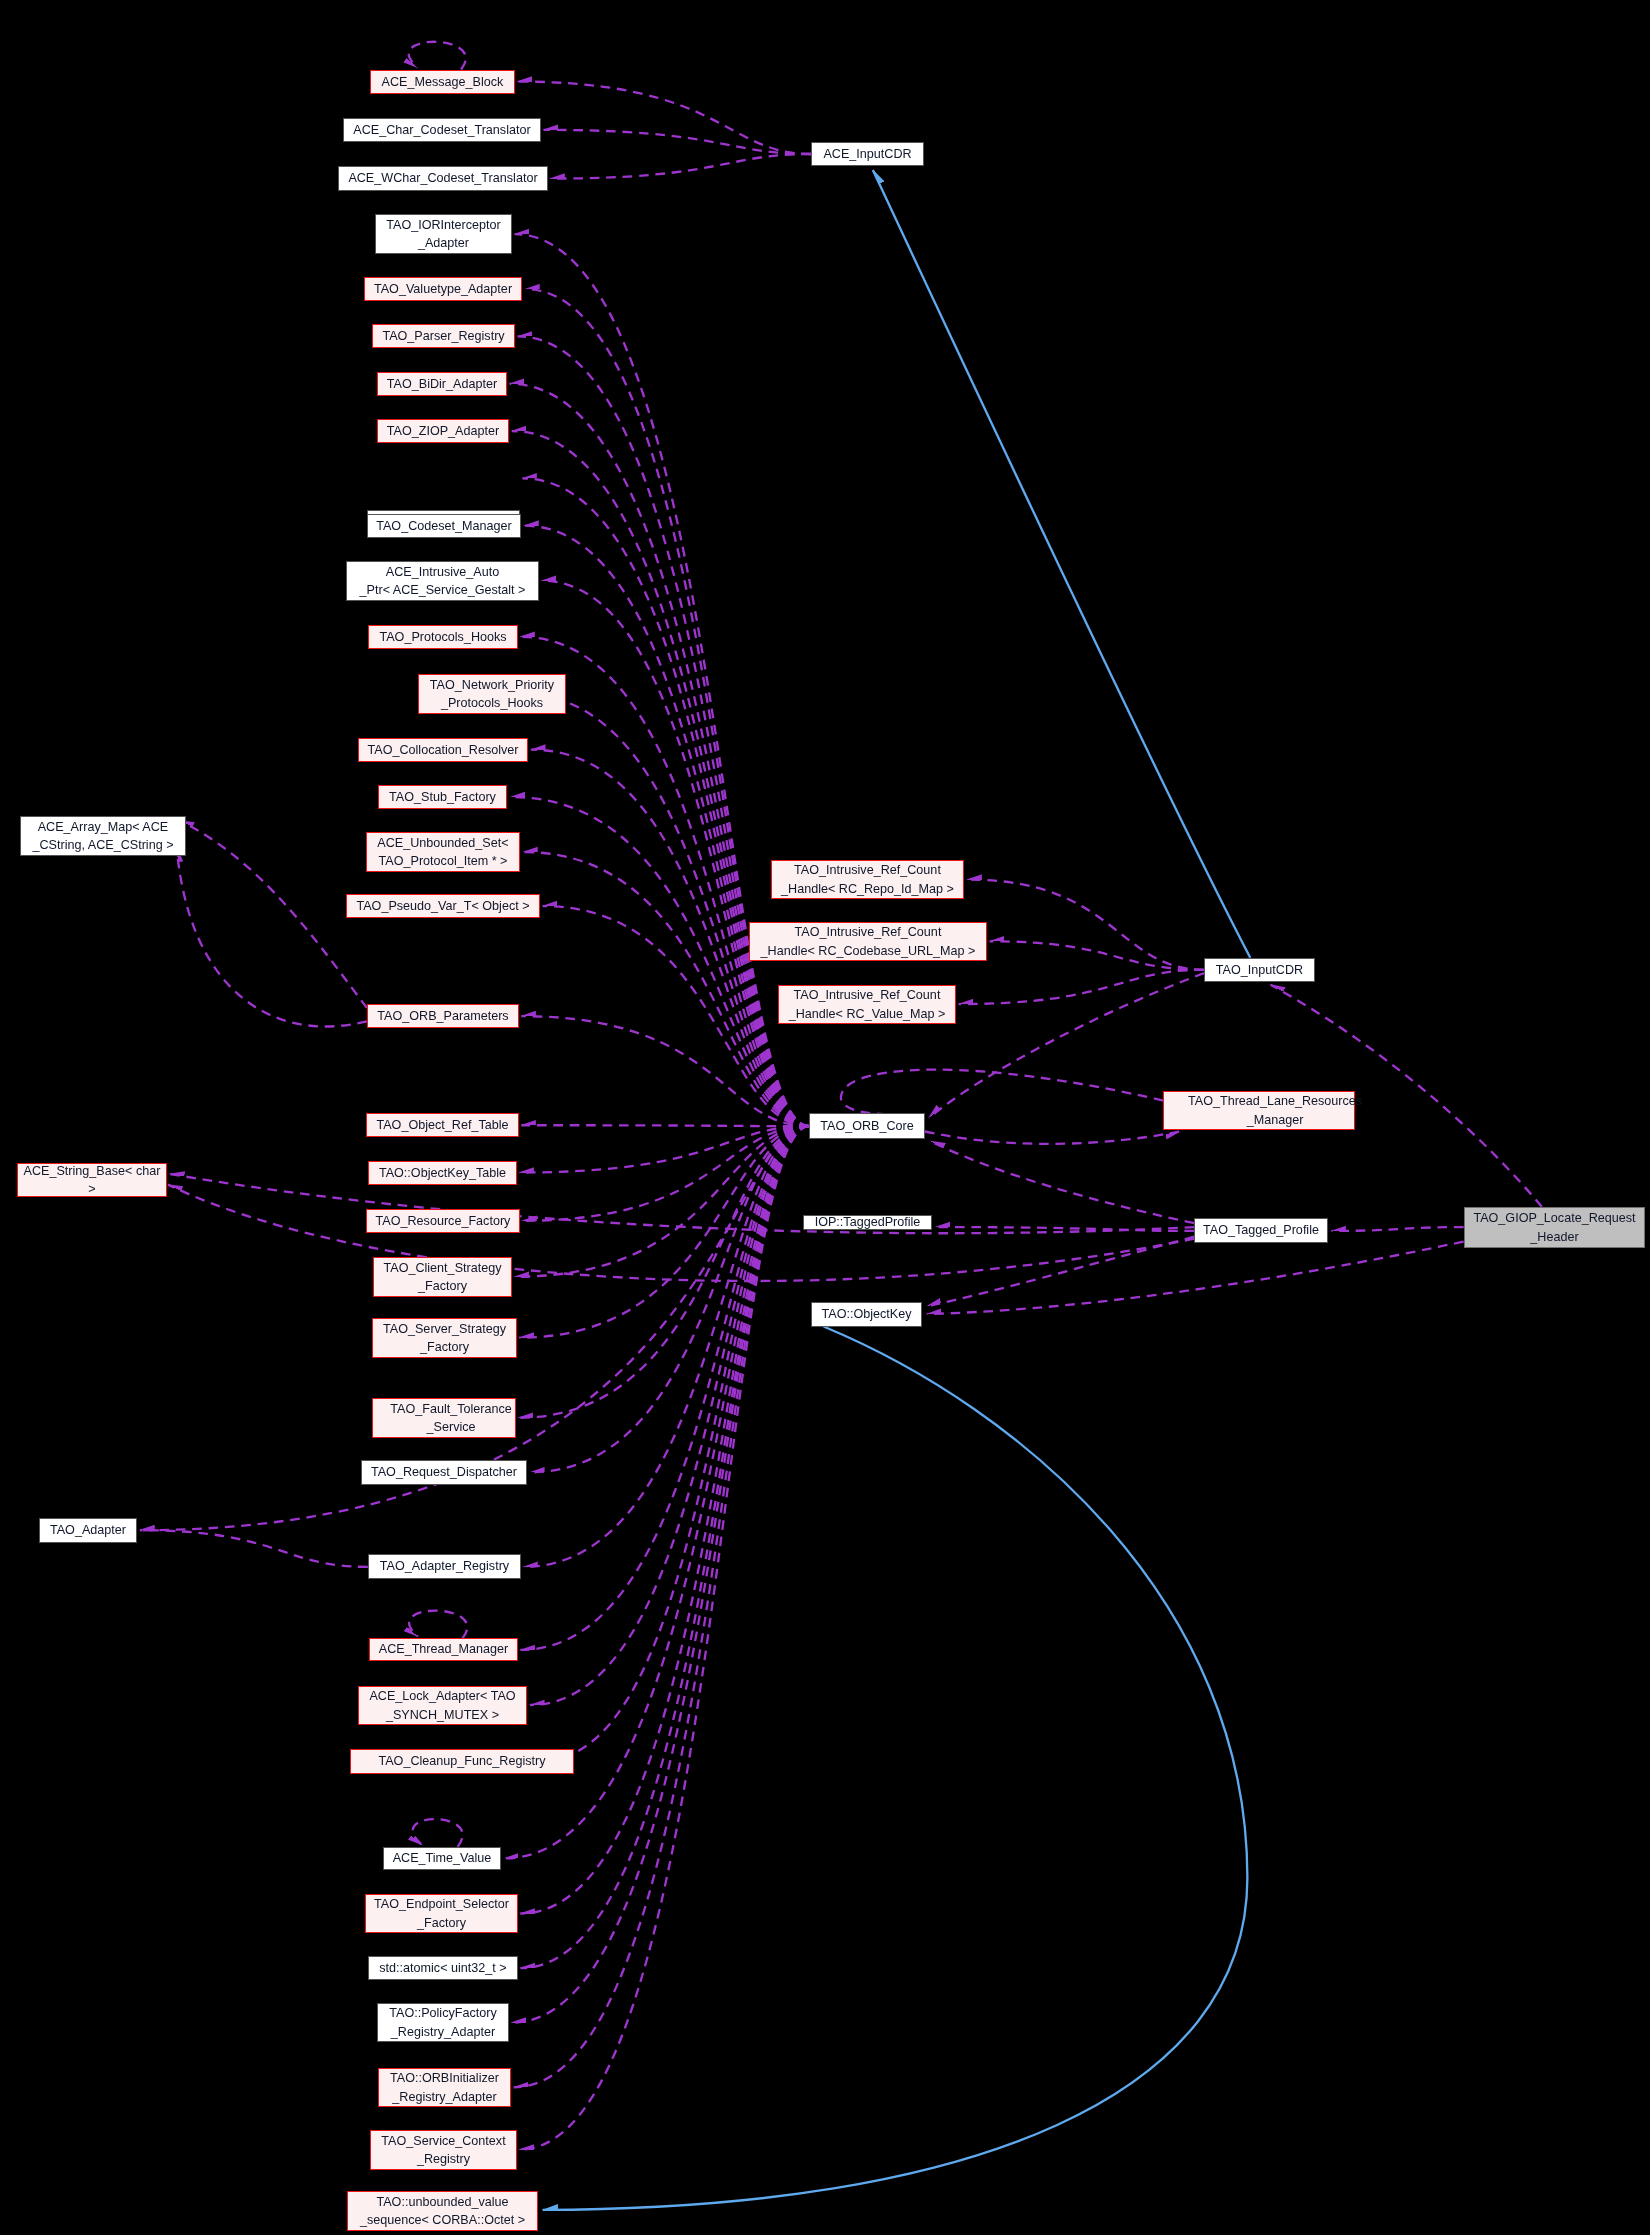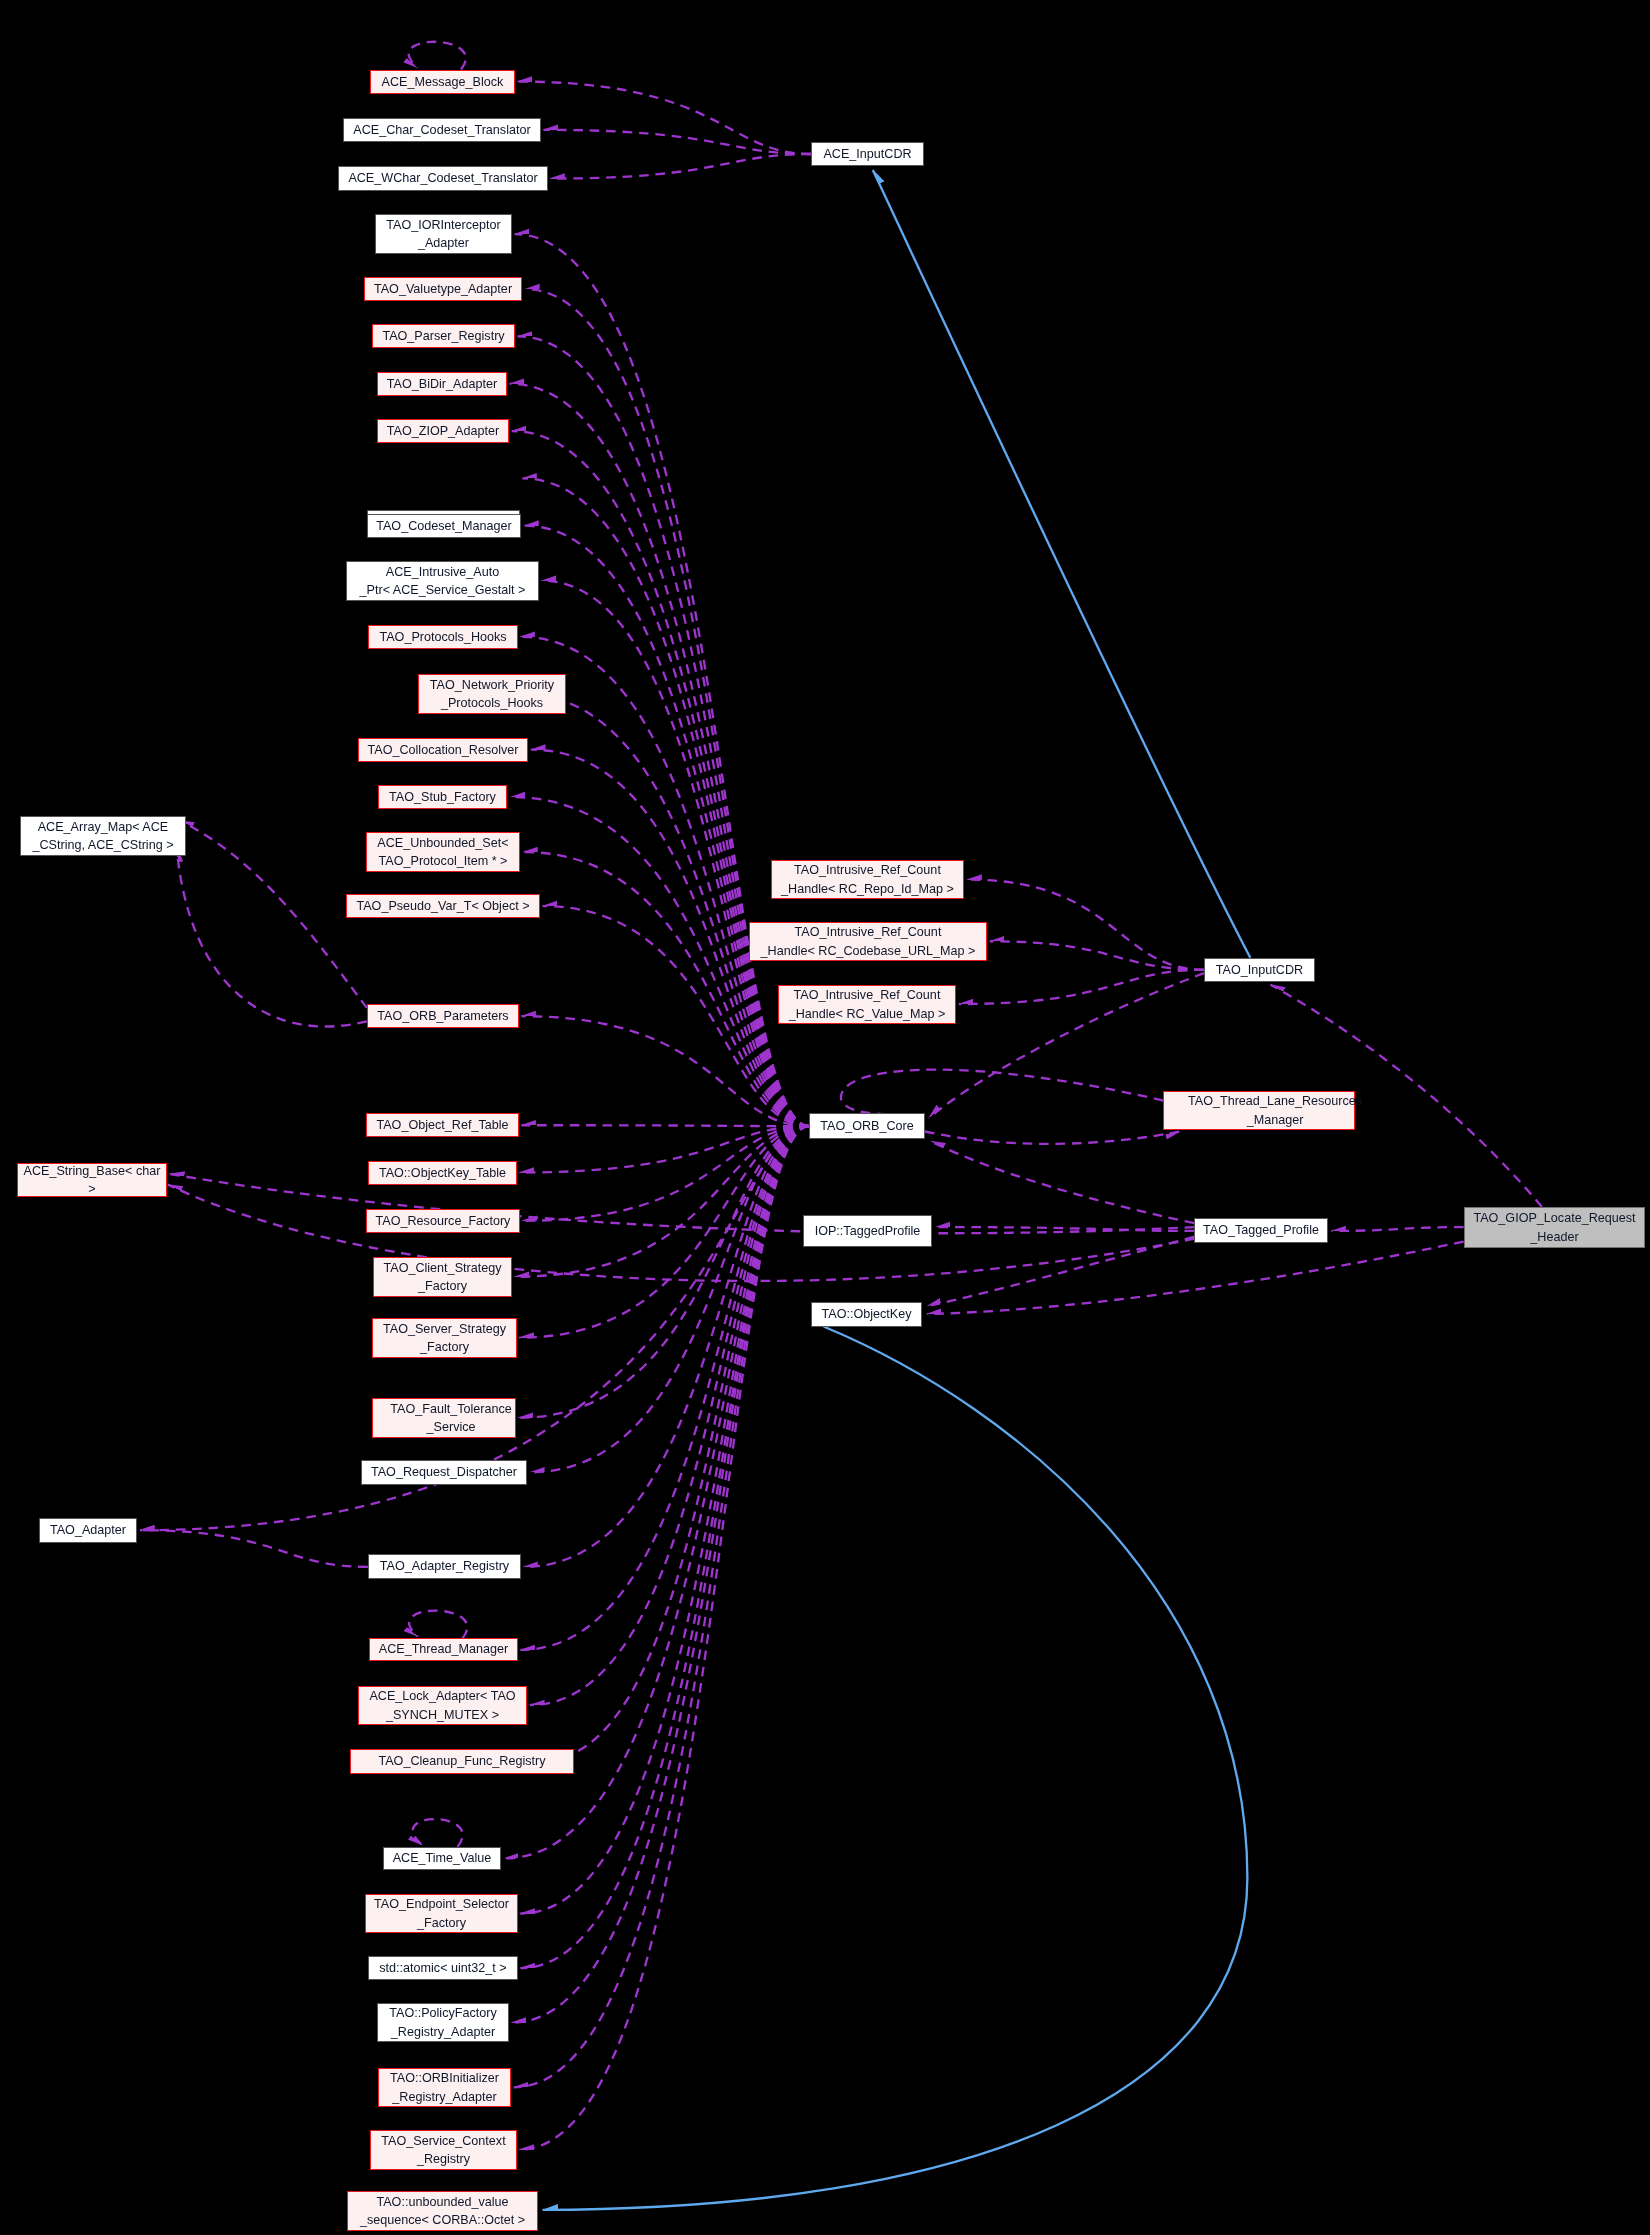--- a/index.html
+++ b/index.html
@@ -148,20 +148,20 @@
       <div class="node gray" style="left: 1204px; top: 958px; width: 111px; height: 24px;">TAO_InputCDR</div>
       <div class="node gray" style="left: 809px; top: 1113px; width: 116px; height: 26px;">TAO_ORB_Core</div>
       <div class="node red" style="left: 771px; top: 860px; width: 193px; height: 39px;">TAO_Intrusive_Ref_Count
 _Handle&lt; RC_Repo_Id_Map &gt;</div>
       <div class="node red" style="left: 749px; top: 922px; width: 238px; height: 39px;">TAO_Intrusive_Ref_Count
 _Handle&lt; RC_Codebase_URL_Map &gt;</div>
       <div class="node red" style="left: 778px; top: 985px; width: 178px; height: 39px;">TAO_Intrusive_Ref_Count
 _Handle&lt; RC_Value_Map &gt;</div>
       <div class="node red" style="left: 1163px; top: 1091px; width: 192px; height: 39px; padding-left: 36px;">TAO_Thread_Lane_Resources
 _Manager</div>
-      <div class="node gray" style="left: 803px; top: 1215px; width: 129px; height: 32px;">IOP::TaggedProfile</div>
+      <div class="node gray" style="left: 803px; top: 1215px; width: 129px; height: 15px;">IOP::TaggedProfile</div>
       <div class="node gray" style="left: 1194px; top: 1218px; width: 134px; height: 25px;">TAO_Tagged_Profile</div>
       <div class="node gray" style="left: 811px; top: 1302px; width: 111px; height: 25px;">TAO::ObjectKey</div>
       <div class="node target" style="left: 1464px; top: 1207px; width: 181px; height: 41px;">TAO_GIOP_Locate_Request
 _Header</div>
     </div>
 </div>
 
 
 </body></html>

